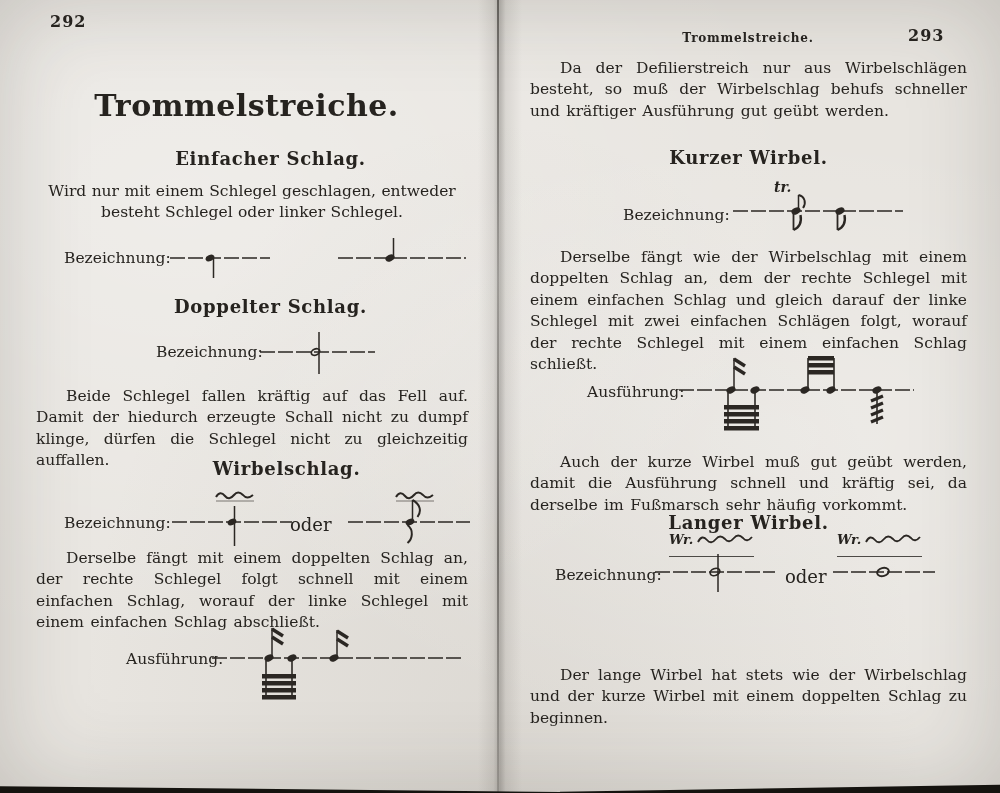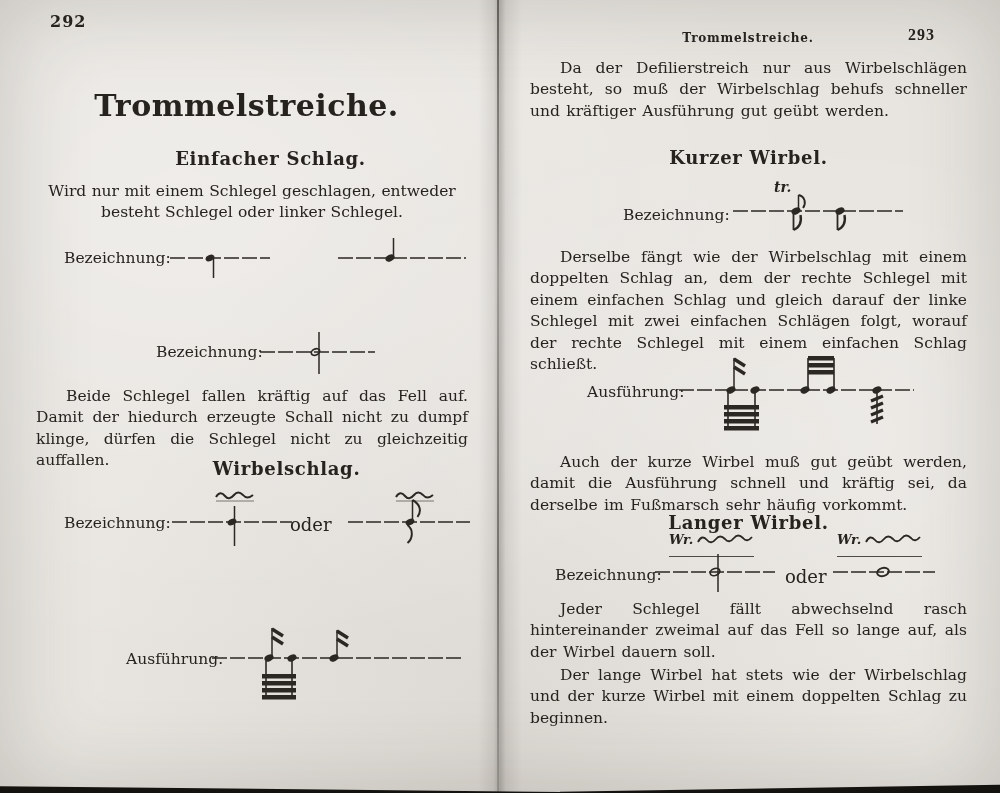--- a/index.html
+++ b/index.html
@@ -62,20 +62,21 @@
       <ellipse cx="40" cy="28" rx="4.6" ry="3.1" transform="rotate(-25 40 28)" fill="#2b2723"></ellipse>
       <line x1="43.5" y1="28" x2="43.5" y2="48" stroke="#2b2723" stroke-width="1.5"></line>
     </svg>
 
     <svg class="abs" style="left:338px;top:230px;" width="128" height="52" viewBox="0 0 128 52">
       <line x1="0" y1="28" x2="128" y2="28" stroke="#2b2723" stroke-width="1.4" stroke-dasharray="15 3"></line>
       <ellipse cx="52" cy="28" rx="4.8" ry="3.2" transform="rotate(-25 52 28)" fill="#2b2723"></ellipse>
       <line x1="55.5" y1="28" x2="55.5" y2="8" stroke="#2b2723" stroke-width="1.5"></line>
     </svg>
 
+    <h2 class="section abs" style="left:0;top:296px;">Doppelter Schlag.</h2>
 
     <span class="nlabel abs" style="left:156px;top:343px;">Bezeichnung:</span>
 
     <svg class="abs" style="left:260px;top:324px;" width="115" height="56" viewBox="0 0 115 56">
       <line x1="0" y1="28" x2="115" y2="28" stroke="#2b2723" stroke-width="1.4" stroke-dasharray="15 3"></line>
       <line x1="59" y1="8" x2="59" y2="50" stroke="#2b2723" stroke-width="1.5"></line>
       <ellipse cx="55.5" cy="28" rx="4.4" ry="3" transform="rotate(-25 55.5 28)" fill="none" stroke="#2b2723" stroke-width="1.7"></ellipse>
     </svg>
 
     <p class="body abs" style="left:36px;top:386px;width:432px;">Beide Schlegel fallen kräftig auf das Fell auf. Damit der hiedurch erzeugte Schall nicht zu dumpf klinge, dürfen die Schlegel nicht zu gleichzeitig auffallen.</p>
@@ -97,20 +98,21 @@
     <svg class="abs" style="left:348px;top:488px;" width="122" height="68" viewBox="0 0 122 68">
       <path d="M48,9 q4,-7 9,-1 q4,5 9,-1 q4,-5 9,0 q4,5 10,0" fill="none" stroke="#2b2723" stroke-width="2"></path>
       <line x1="48" y1="13" x2="86" y2="13" stroke="#2b2723" stroke-width=".9" opacity=".65"></line>
       <line x1="0" y1="34" x2="122" y2="34" stroke="#2b2723" stroke-width="1.4" stroke-dasharray="15 3"></line>
       <ellipse cx="62" cy="34" rx="4.6" ry="3.1" transform="rotate(-25 62 34)" fill="#2b2723"></ellipse>
       <line x1="64.5" y1="34" x2="64.5" y2="12" stroke="#2b2723" stroke-width="1.5"></line>
       <path d="M64.5,12 C72,16 74,23 69.5,29" fill="none" stroke="#2b2723" stroke-width="2"></path>
       <path d="M59.5,37 C66,42 64.5,51 59.5,55" fill="none" stroke="#2b2723" stroke-width="2"></path>
     </svg>
 
+    <p class="body abs" style="left:36px;top:548px;width:432px;">Derselbe fängt mit einem doppelten Schlag an, der rechte Schlegel folgt schnell mit einem einfachen Schlag, worauf der linke Schlegel mit einem einfachen Schlag abschließt.</p>
 
     <span class="nlabel abs" style="left:126px;top:650px;">Ausführung.</span>
 
     <svg class="abs" style="left:212px;top:618px;" width="252" height="94" viewBox="0 0 252 94">
       <line x1="0" y1="40" x2="252" y2="40" stroke="#2b2723" stroke-width="1.4" stroke-dasharray="15 3"></line>
       <ellipse cx="57" cy="40" rx="4.8" ry="3.2" transform="rotate(-25 57 40)" fill="#2b2723"></ellipse>
       <line x1="60" y1="40" x2="60" y2="10" stroke="#2b2723" stroke-width="1.5"></line>
       <line x1="60" y1="11" x2="71" y2="18" stroke="#2b2723" stroke-width="3.4"></line>
       <line x1="60" y1="19" x2="71" y2="26" stroke="#2b2723" stroke-width="3.4"></line>
       <ellipse cx="80" cy="40" rx="4.8" ry="3.2" transform="rotate(-25 80 40)" fill="#2b2723"></ellipse>
@@ -124,21 +126,21 @@
       <line x1="125" y1="40" x2="125" y2="12" stroke="#2b2723" stroke-width="1.5"></line>
       <line x1="125" y1="13" x2="136" y2="20" stroke="#2b2723" stroke-width="3.4"></line>
       <line x1="125" y1="21" x2="136" y2="28" stroke="#2b2723" stroke-width="3.4"></line>
     </svg>
   </div>
 
   <div class="page page-right">
 
     <div class="abs running-head" style="left:40px;top:31px;width:430px;">Trommelstreiche.</div>
 
-    <div class="abs pagenum" style="left:415px;top:26px;font-family:Liberation Serif, serif;">293</div>
+    <div class="abs pagenum" style="left:415px;top:26px;">293</div>
 
     <p class="body abs" style="left:37px;top:58px;width:437px;">Da der Defilierstreich nur aus Wirbelschlägen besteht, so muß der Wirbelschlag behufs schneller und kräftiger Ausführung gut geübt werden.</p>
 
     <h2 class="section abs" style="left:37px;top:147px;">Kurzer Wirbel.</h2>
 
     <span class="trill abs" style="left:281px;top:179px;">tr.</span>
 
     <span class="nlabel abs" style="left:130px;top:206px;">Bezeichnung:</span>
 
     <svg class="abs" style="left:240px;top:178px;" width="170" height="72" viewBox="0 0 170 72">
@@ -211,21 +213,20 @@
       <ellipse cx="60" cy="28" rx="5" ry="3.4" transform="rotate(-20 60 28)" fill="none" stroke="#2b2723" stroke-width="1.7"></ellipse>
     </svg>
 
     <span class="oder abs" style="left:292px;top:566px;">oder</span>
 
     <svg class="abs" style="left:340px;top:546px;" width="102" height="54" viewBox="0 0 102 54">
       <line x1="0" y1="26" x2="102" y2="26" stroke="#2b2723" stroke-width="1.4" stroke-dasharray="15 3"></line>
       <ellipse cx="50" cy="26" rx="6" ry="4" transform="rotate(-15 50 26)" fill="none" stroke="#2b2723" stroke-width="1.9"></ellipse>
     </svg>
 
-    <p class="body abs" style="left:37px;top:599px;width:437px;">Jeder Schlegel fällt abwechselnd rasch hintereinander zweimal auf das Fell so lange auf, als der Wirbel dauern soll.</p>
 
     <p class="body abs" style="left:37px;top:665px;width:437px;">Der lange Wirbel hat stets wie der Wirbelschlag und der kurze Wirbel mit einem doppelten Schlag zu beginnen.</p>
   </div>
 
   <div class="abs gutter"></div>
   <div class="abs foldline"></div>
   <div class="abs edge-bottom-left"></div>
   <div class="abs edge-bottom-right"></div>
 </div>
 

